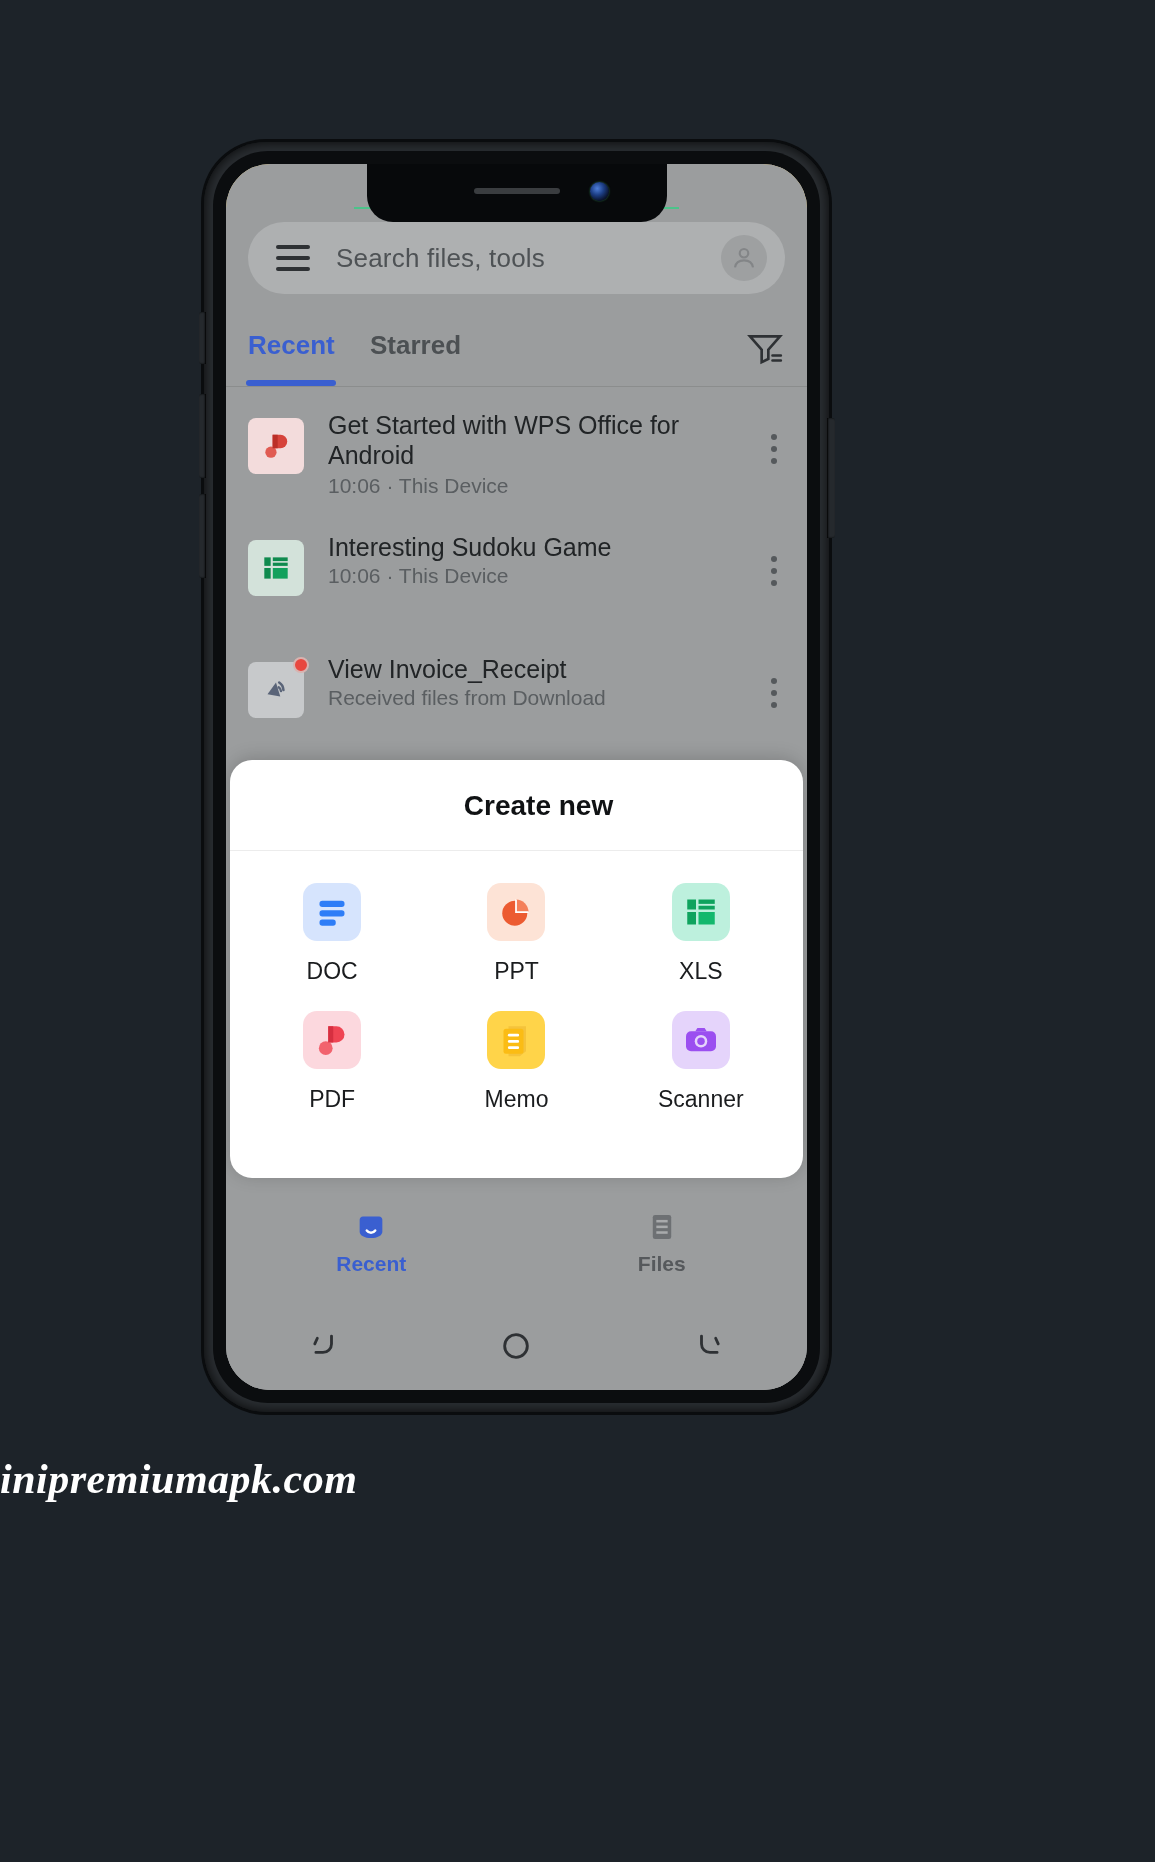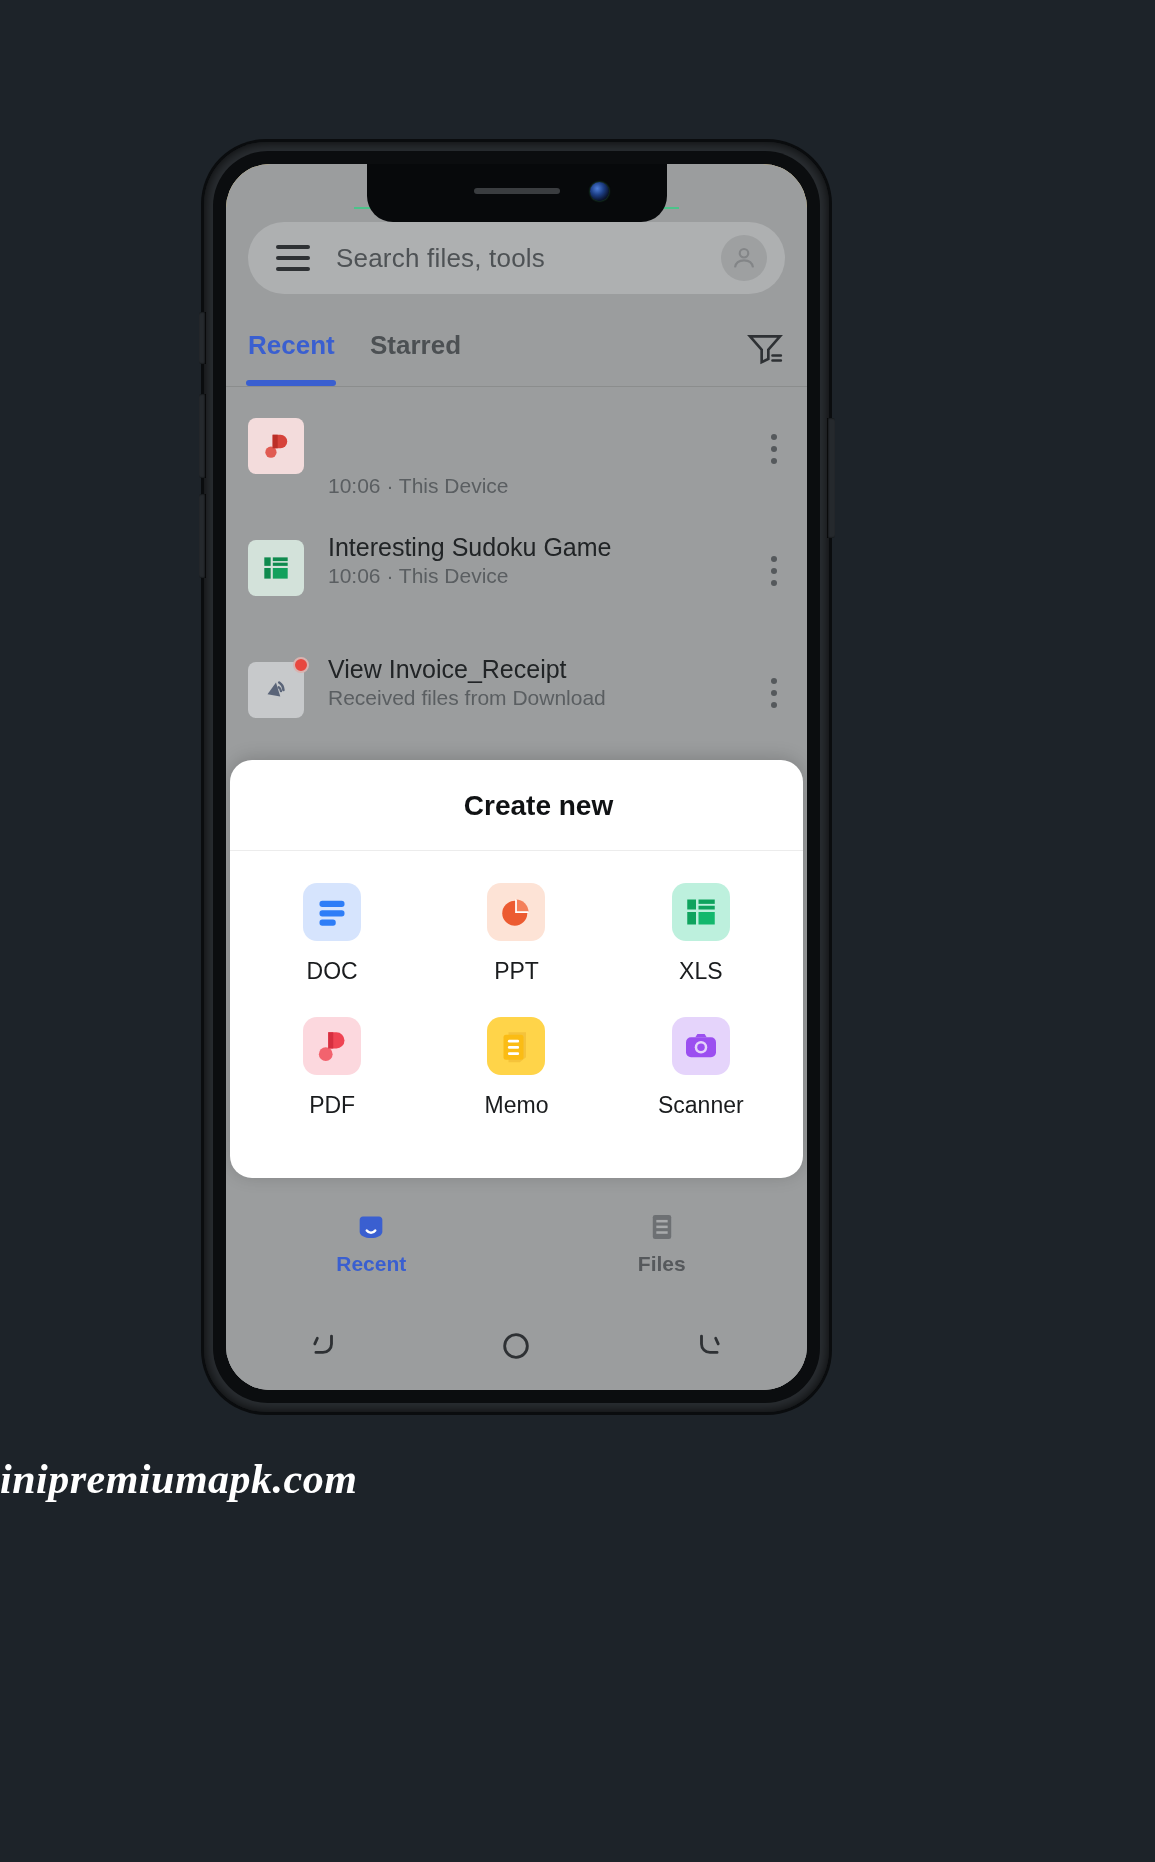--- a/index.html
+++ b/index.html
@@ -106,21 +106,21 @@
   .androidbar { position:absolute; left:0; right:0; bottom:0; height: 88px; display:flex; align-items:center; justify-content:space-around; background:#9b9d9e; }
 
   
   .sheet {
     position:absolute; left: 4px; right: 4px; top: 596px; height: 418px;
     background:#ffffff; border-radius: 22px; z-index: 20;
     box-shadow: 0 -2px 18px rgba(0,0,0,.18);
   }
   .sheet-title { text-align:center; font-size: 28px; font-weight: 700; color:#101214; padding-top: 30px; padding-left: 44px; }
   .sheet-hr { margin-top: 28px; height:1px; background:#ececec; }
-  .grid { display:grid; grid-template-columns: repeat(3, 1fr); row-gap: 12px; padding: 22px 10px 0 10px; }
+  .grid { display:grid; grid-template-columns: repeat(3, 1fr); row-gap: 6px; padding: 22px 10px 0 10px; }
   .cell { display:flex; flex-direction:column; align-items:center; gap: 17px; padding: 10px 0; }
   .cell-icon { width: 58px; height: 58px; border-radius: 14px; display:flex; align-items:center; justify-content:center; }
   .cell-label { font-size: 23px; color:#1a1c1e; }
 
   
   .ic-doc { background:#d6e4fd; }
   .ic-ppt { background:#fde3d6; }
   .ic-xls { background:#bdf0dd; }
   .ic-pdf { background:#fcd8de; }
   .ic-memo { background:#ffd449; }
@@ -190,20 +190,21 @@
         <div class="list">
 
           <div class="row">
             <div class="row-icon" style="background:#f3dcdc;">
               <svg width="36" height="36" viewBox="0 0 32 32">
                 <path d="M13 6h7a6 6 0 0 1 0 12h-7z" fill="#d6433b"></path>
                 <circle cx="11.5" cy="21.5" r="5" fill="#e05b52"></circle>
                 <path d="M13 6h4.5v12H13z" fill="#bb2f28"></path>
               </svg>
             </div>
+            <div class="row-title">Get Started with WPS Office for Android</div>
             <div class="row-sub" style="top:78px;">10:06 · This Device</div>
             <div class="kebab">
                 <i></i>
                 <i></i>
                 <i></i>
               </div>
           </div>
 
           <div class="row">
             <div class="row-icon" style="background:#d3e2da;">

